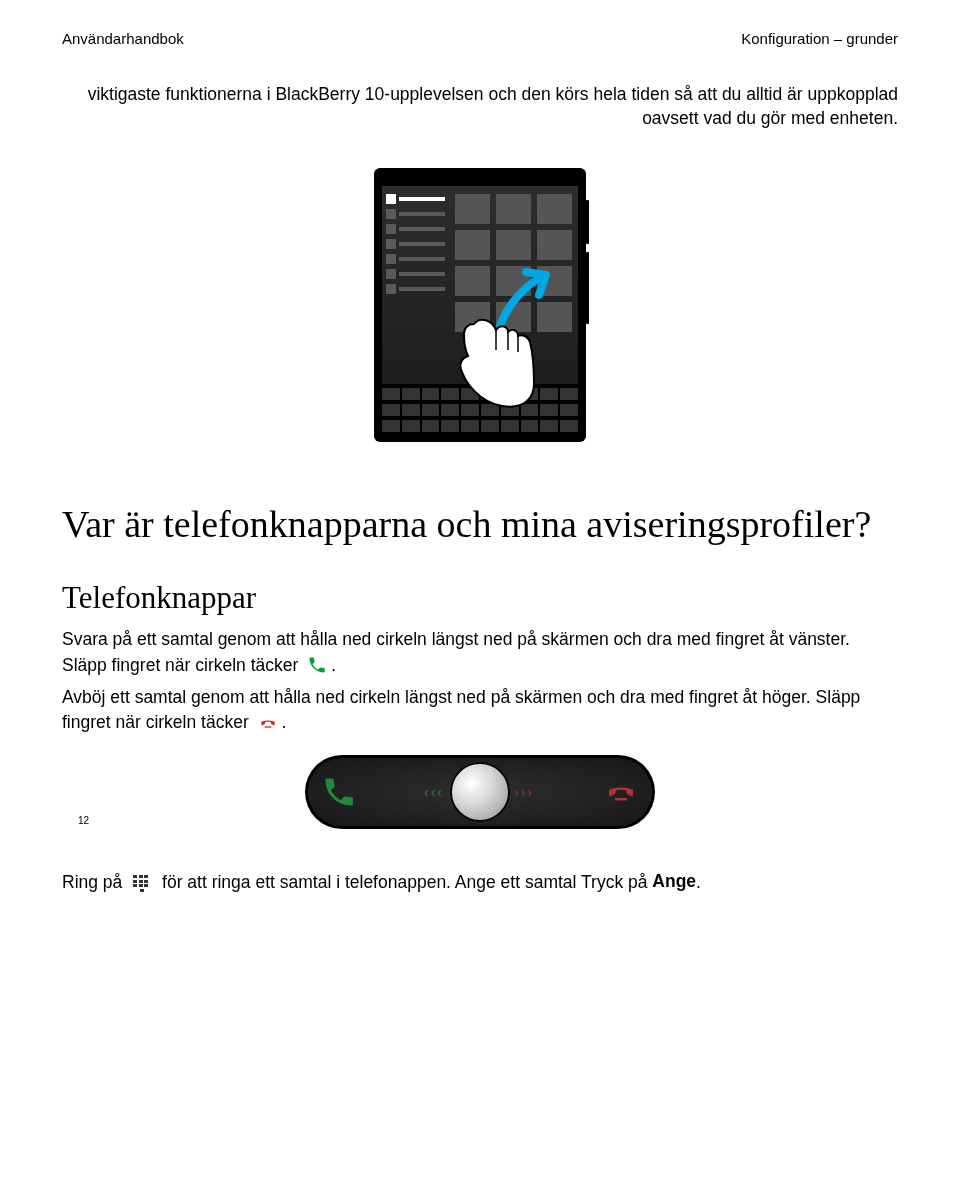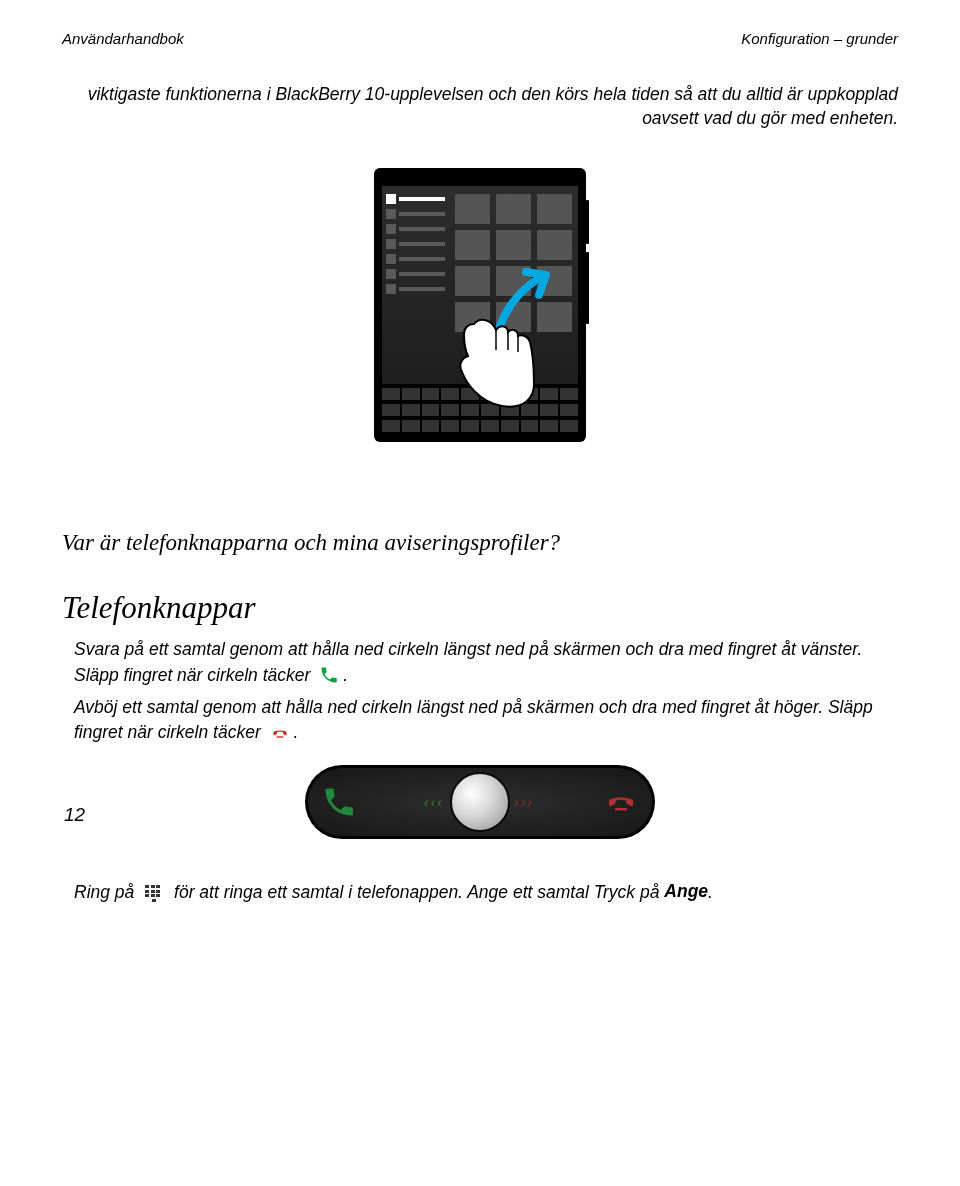--- a/index.html
+++ b/index.html
@@ -1,25 +1,25 @@
 <!DOCTYPE html>
 <html><head>
 <meta charset="utf-8">
 <style>
   @page { size: 960px 1186px; margin: 0; }
   html, body { margin: 0; padding: 0; width: 960px; height: 1186px; background: #fff; font-family: Arial, Helvetica, sans-serif; color: #000; }
-  .page { position: relative; width: 960px; height: 854px; padding: 30px 62px 0 62px; box-sizing: border-box; font-style: italic; }
+  .page { position: relative; width: 960px; height: 854px; padding: 30px 62px 0 62px; box-sizing: border-box; }
   .header-row { display: flex; justify-content: space-between; font-size: 15px; }
   .body-text { font-size: 17.5px; line-height: 1.35; margin-top: 36px; }
   .body-text p { margin: 0 0 6px 0; text-align: right; }
-  .h1 { font-size: 23px; font-weight: 300; margin-top: 88px; font-family: Georgia, 'Times New Roman', serif; letter-spacing: 0px; }
+  .h1 { font-size: 38px; font-weight: 300; margin-top: 60px; font-family: Georgia, 'Times New Roman', serif; letter-spacing: 0px; }
   .h2 { font-size: 31px; font-weight: 300; margin-top: 34px; margin-bottom: 10px; font-family: Georgia, 'Times New Roman', serif; }
-  .para { font-size: 17.5px; line-height: 1.4; margin-left: 12px; }
+  .para { font-size: 17.5px; line-height: 1.4; }
   .para span { vertical-align: middle; }
-  .page-number { position: absolute; left: 64px; bottom: 28px; font-size: 19px; }
+  .page-number { position: absolute; left: 78px; bottom: 28px; font-size: 10px; }
 
   
   .phone-wrap { width: 100%; display: flex; justify-content: center; margin-top: 38px; }
   .phone { position: relative; width: 212px; height: 274px; background: #000; border-radius: 6px; }
   .phone-inner { position: absolute; left: 8px; right: 8px; top: 18px; bottom: 58px; background: linear-gradient(to bottom, #2d2d2d, #1e1e1e); }
   .split { display: flex; width: 100%; height: 100%; }
   .left-list { width: 34%; box-sizing: border-box; padding: 8px 4px; display: flex; flex-direction: column; gap: 5px; }
   .li-row { height: 10px; display: flex; align-items: center; gap: 3px; }
   .li-row .sq { width: 10px; height: 10px; background: #5a5a5a; }
   .li-row .bar { flex: 1; height: 4px; background: #5a5a5a; }

